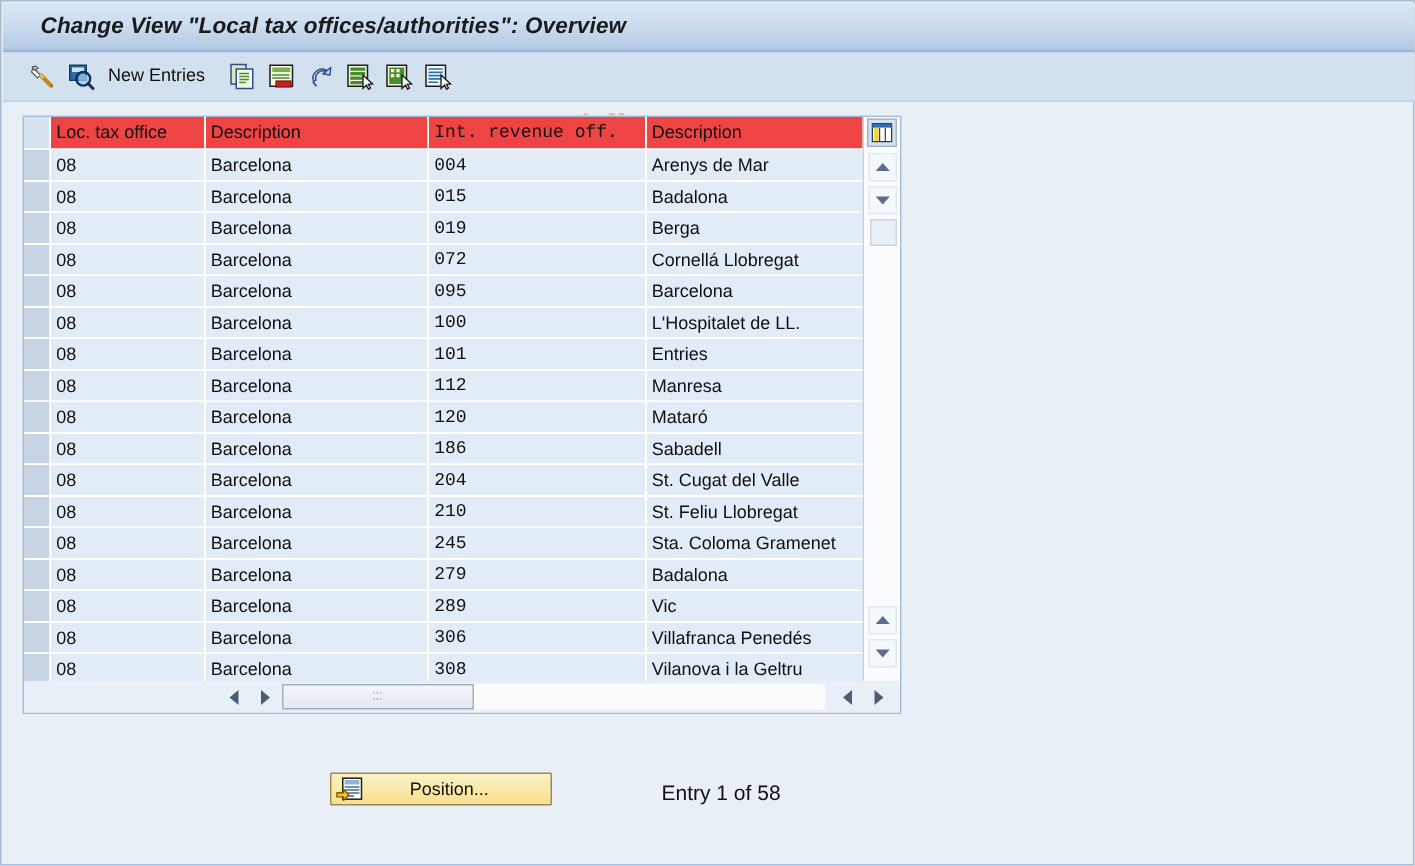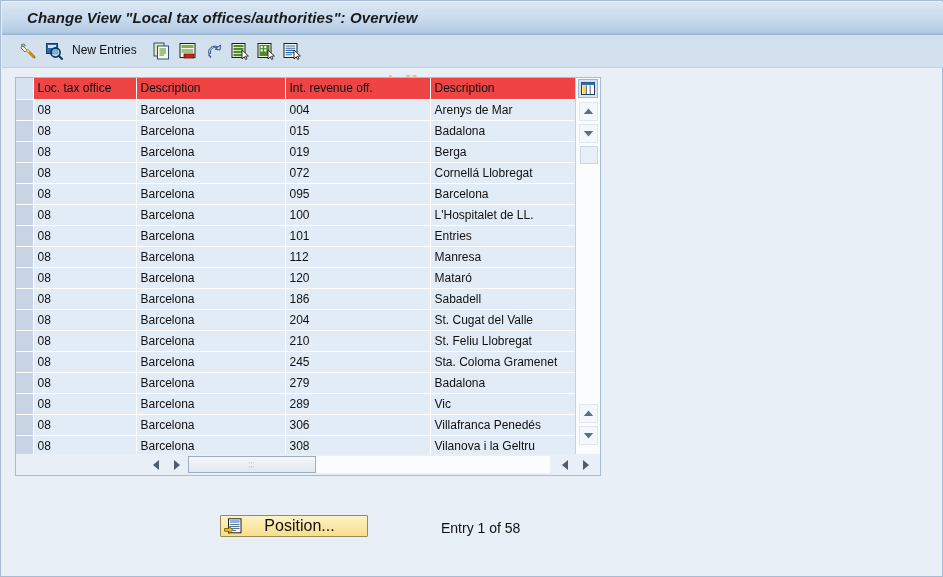--- a/index.html
+++ b/index.html
@@ -150,21 +150,21 @@
     height: 21px;
     background: #e2ecf6;
     border-right: 1px solid #ffffff;
     border-bottom: 1px solid #ffffff;
     padding-left: 4px;
     vertical-align: middle;
     color: #101010;
   }
   .col-a { width: 103px; }
   .col-b { width: 149px; }
-  .col-c { width: 145px; }
+  .col-c { width: 145px; font-family: Liberation Mono, monospace; }
   .col-d { width: 146px; }
 
   
   #vstrip {
     position: absolute;
     right: 0;
     top: 0;
     width: 25px;
     height: 376px;
     background: #fbfcfe;
@@ -294,21 +294,21 @@
   }
   #position-icon {
     margin-left: 3px;
     width: 18px;
     height: 16px;
     flex: 0 0 auto;
   }
   #position-label {
     flex: 1 1 auto;
     text-align: center;
-    font-size: 16px;
+    font-size: 12px;
     color: #101010;
     padding-right: 10px;
   }
   #entry-counter {
     position: absolute;
     left: 440px;
     top: 519px;
     font-size: 14px;
     color: #101010;
     white-space: nowrap;

